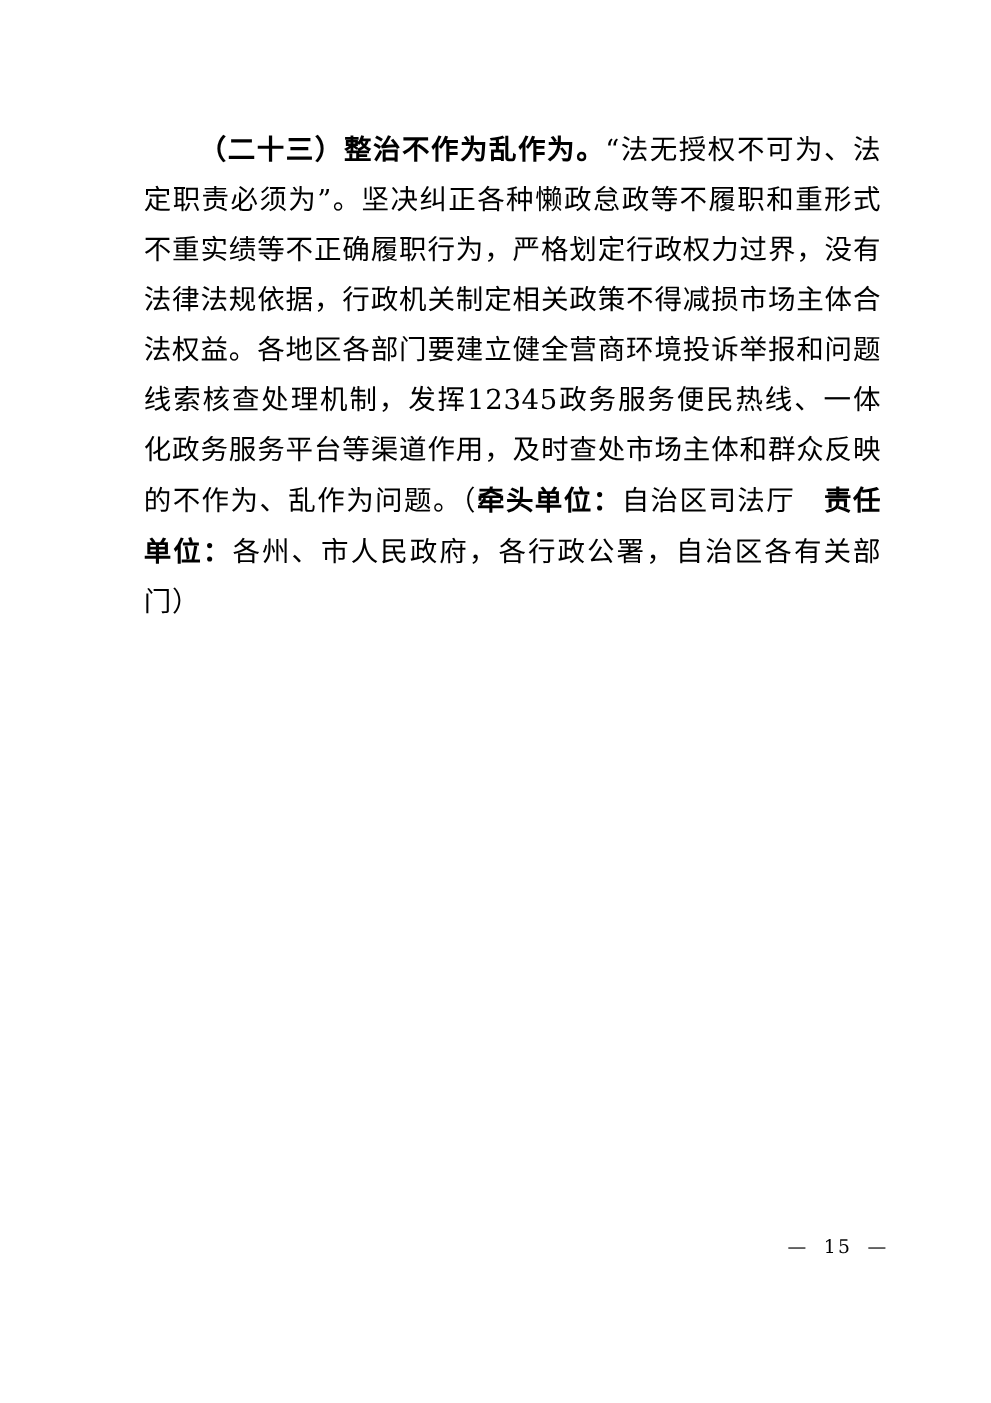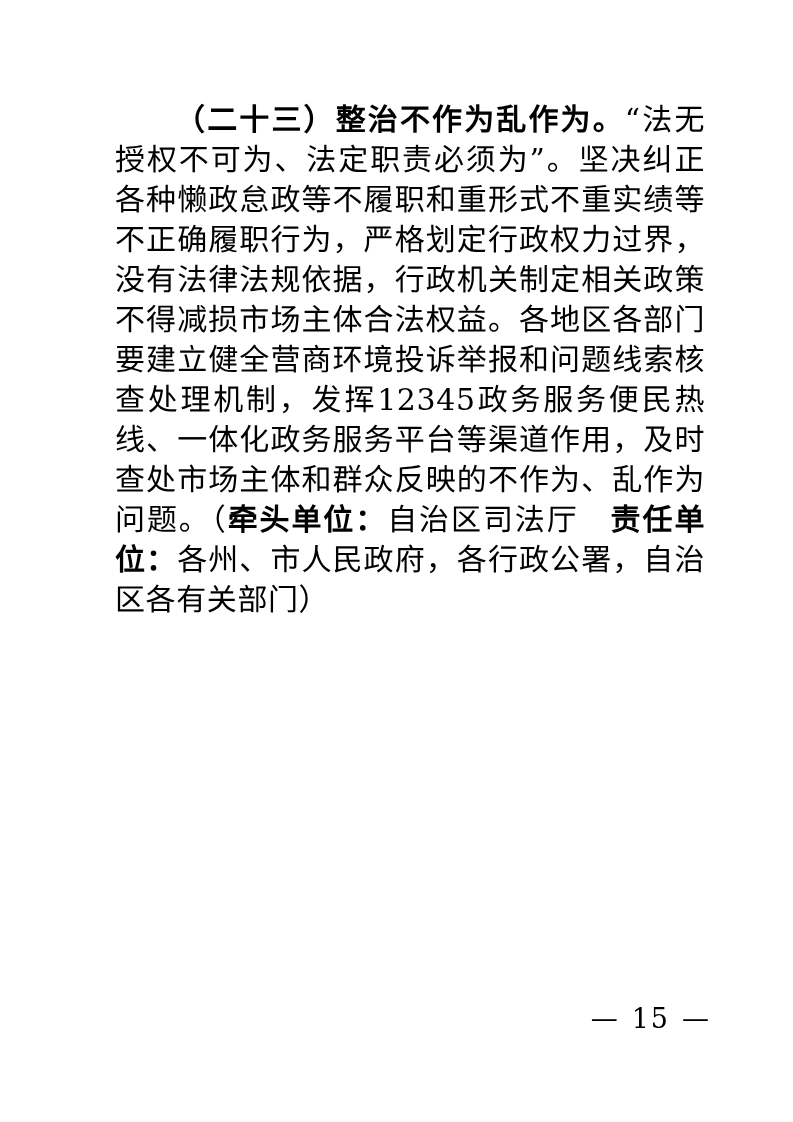--- a/index.html
+++ b/index.html
@@ -18,43 +18,43 @@
   .page {
     position: absolute;
     top: 0;
     left: 0;
     width: 793px;
     height: 1122px;
     box-sizing: border-box;
     padding: 100px 88px 60px 115px;
   }
   .doc-body {
-    font-size: 30px;
+    font-size: 22px;
     line-height: 40px;
     letter-spacing: 0.6px;
     text-align: justify;
     text-justify: inter-ideograph;
   }
   .para {
     margin: 0 0 0 0;
     text-indent: 2em;
   }
   .para + .para {
     margin-top: 0px;
   }
   .bold-seg {
     font-weight: 700;
   }
   .footer {
     position: absolute;
     left: 0;
     right: 0;
-    bottom: 88px;
+    bottom: 116px;
     text-align: center;
-    font-size: 27px;
+    font-size: 15px;
     letter-spacing: 2px;
     color: #000;
   }
   .footer .dash {
     display: inline-block;
     padding: 0 12px;
   }
   .pagenum-wrap {
     padding-right: 70px;
     display: block;

